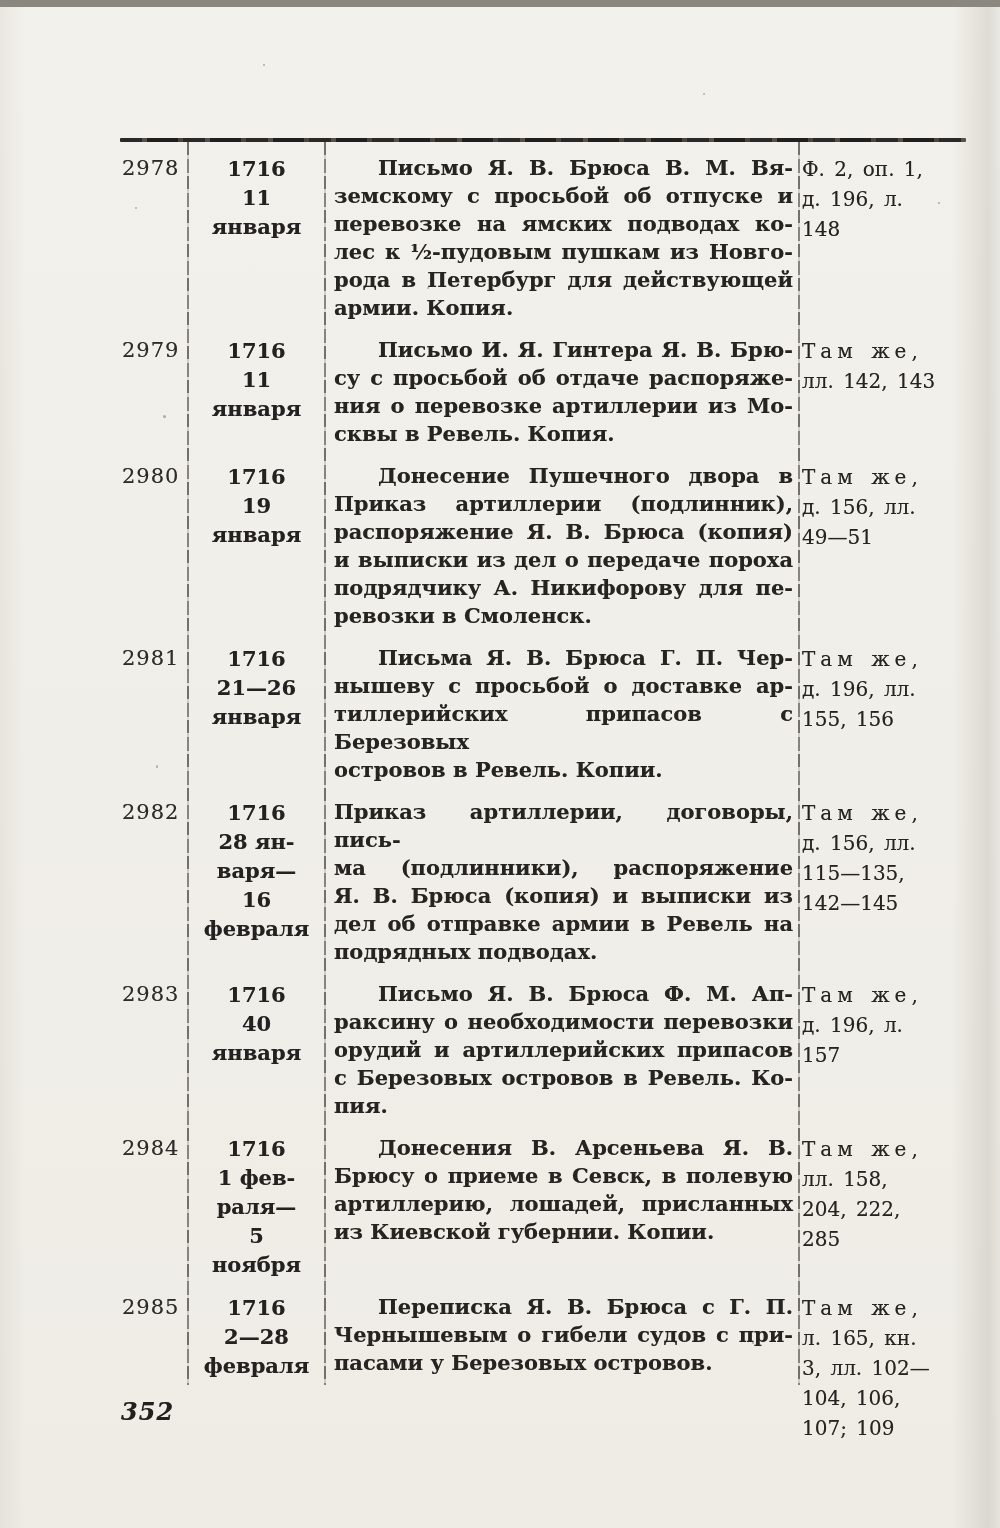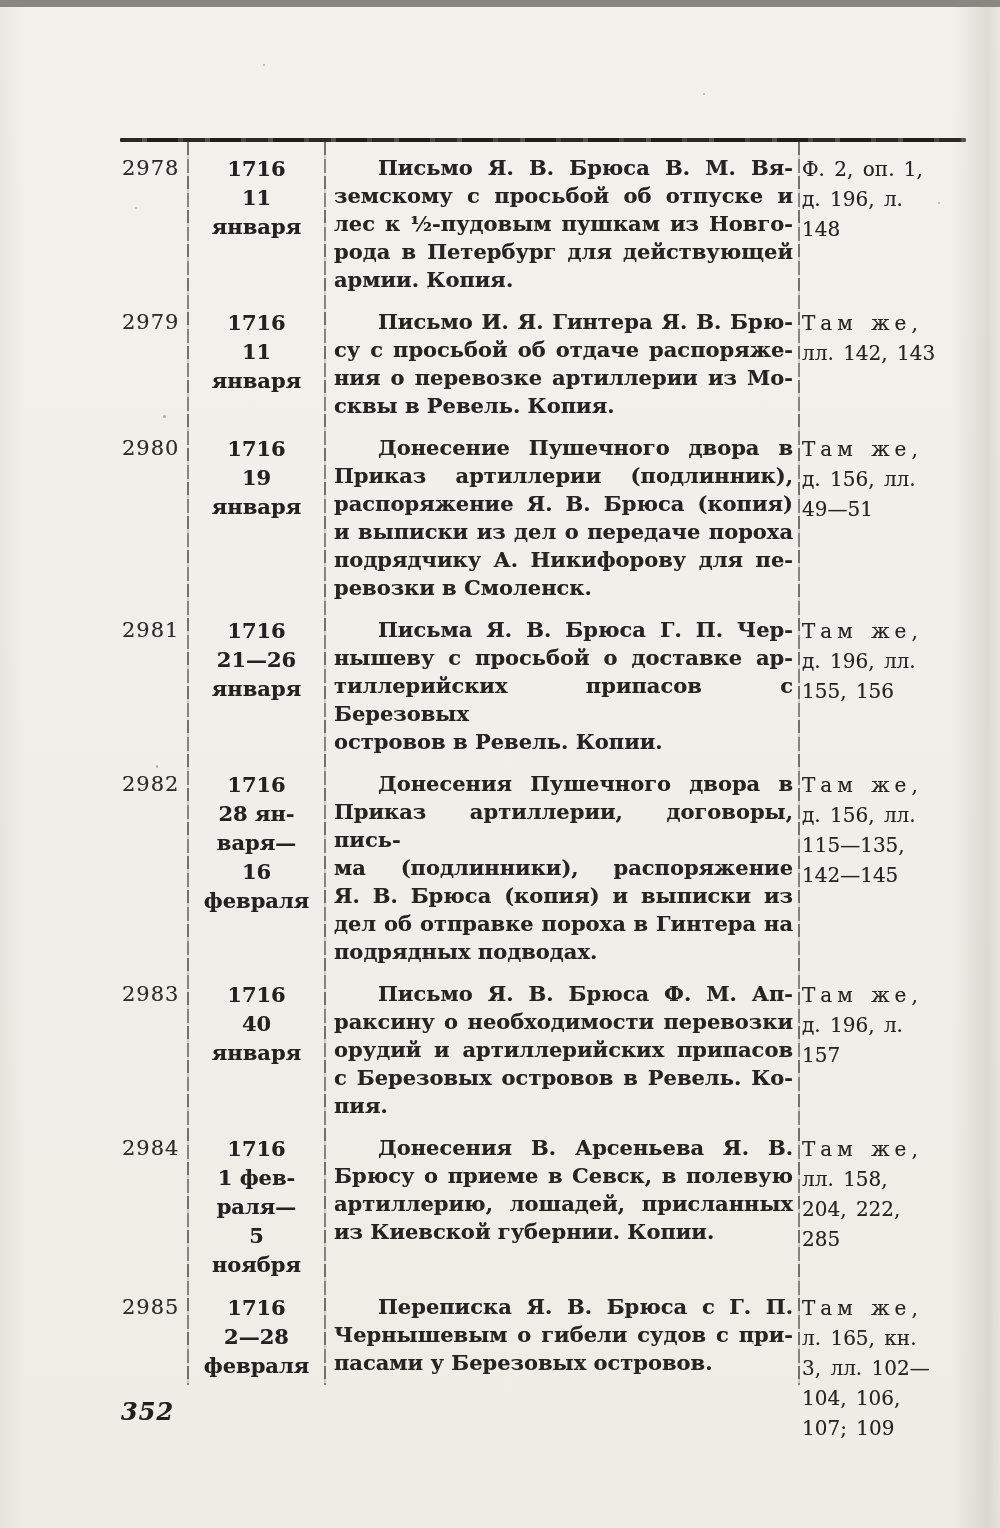--- a/index.html
+++ b/index.html
@@ -130,20 +130,21 @@
   <div class="row">
     <div class="cell num">2978</div>
     <div class="cell date">
           <div class="dtl">1716</div>
           <div class="dtl">11</div>
           <div class="dtl">января</div>
         </div>
     <div class="cell desc">
           <div class="dl first">Письмо Я. В. Брюса В. М. Вя-</div>
           <div class="dl">земскому с просьбой об отпуске и</div>
+          <div class="dl">перевозке на ямских подводах ко-</div>
           <div class="dl">лес к ½-пудовым пушкам из Новго-</div>
           <div class="dl">рода в Петербург для действующей</div>
           <div class="dl last">армии. Копия.</div>
         </div>
     <div class="cell ref">
           <div class="rl">Ф. 2, оп. 1,</div>
           <div class="rl">д. 196, л.</div>
           <div class="rl">148</div>
         </div>
   </div>
@@ -212,25 +213,24 @@
   <div class="row">
     <div class="cell num">2982</div>
     <div class="cell date">
           <div class="dtl">1716</div>
           <div class="dtl">28 ян-</div>
           <div class="dtl">варя—</div>
           <div class="dtl">16</div>
           <div class="dtl">февраля</div>
         </div>
     <div class="cell desc">
-          <div class="dl first">Донесения Пушечного двора в</div>
           <div class="dl">Приказ артиллерии, договоры, пись-</div>
           <div class="dl">ма (подлинники), распоряжение</div>
           <div class="dl">Я. В. Брюса (копия) и выписки из</div>
-          <div class="dl">дел об отправке пороха в Гинтера на</div>
+          <div class="dl">дел об отправке армии в Ревель на</div>
           <div class="dl last">подрядных подводах.</div>
         </div>
     <div class="cell ref">
           <div class="rl spaced">Там же,</div>
           <div class="rl">д. 156, лл.</div>
           <div class="rl">115—135,</div>
           <div class="rl">142—145</div>
         </div>
   </div>
 

